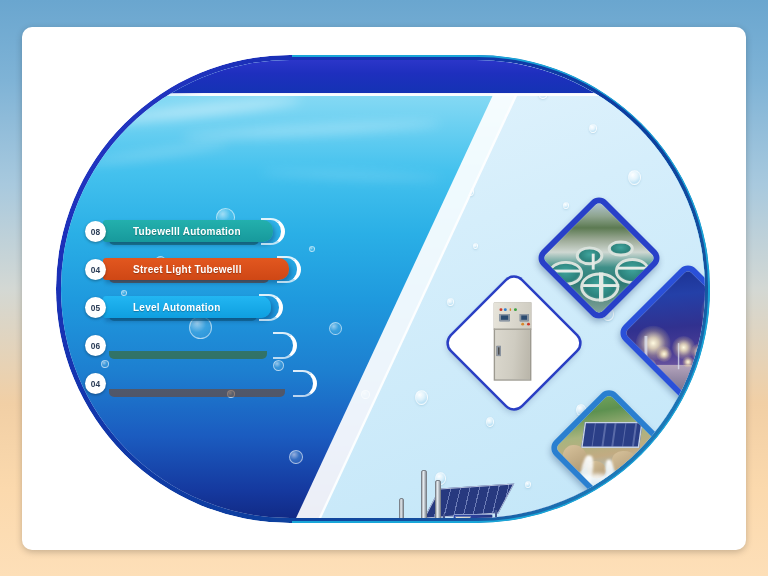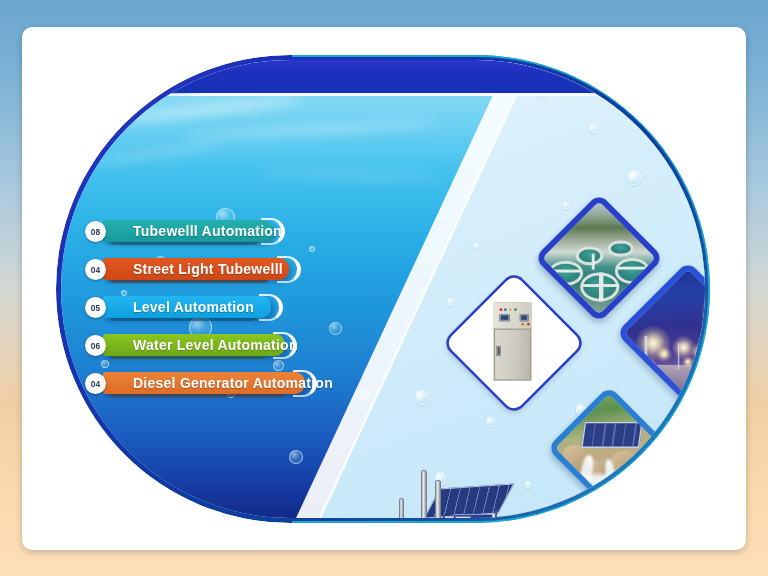--- a/index.html
+++ b/index.html
@@ -182,21 +182,21 @@
     position: absolute;
     left: 24px;
     top: 17px;
     height: 8px;
     border-radius: 0 0 5px 5px;
     opacity: 0.55;
     filter: brightness(0.55);
   }
   .pill-label {
     color: #ffffff;
-    font-size: 14px;
+    font-size: 10px;
     font-weight: bold;
     letter-spacing: 0.25px;
     text-shadow: 0 1px 1px rgba(0,0,0,0.28);
   }
   
   .pill-swoosh {
     position: absolute;
     top: -2px;
     width: 24px;
     height: 27px;
@@ -489,32 +489,26 @@
             <div class="pill-shade" style="width:148px; background:#14a8e8;"></div>
             <div class="pill" style="width:168px; background:linear-gradient(180deg,#22b6f2,#0f9fe0);">
               <span class="pill-label">Level Automation</span>
             </div>
             <div class="pill-swoosh" style="left:174px;"></div>
             <div class="badge">05</div>
           </div>
 
           <div class="feature-row">
             <div class="pill-shade" style="width:158px; background:#7ab51d;"></div>
-            <div class="pill" style="width:182px; background:linear-gradient(180deg,#8ac522,#6fa818);">
-              <span class="pill-label">Water Level Automation</span>
-            </div>
             <div class="pill-swoosh" style="left:188px;"></div>
             <div class="badge">06</div>
           </div>
 
           <div class="feature-row">
             <div class="pill-shade" style="width:176px; background:#e2762f;"></div>
-            <div class="pill" style="width:202px; background:linear-gradient(180deg,#ec8238,#dd6c26);">
-              <span class="pill-label">Diesel Generator Automation</span>
-            </div>
             <div class="pill-swoosh" style="left:208px;"></div>
             <div class="badge">04</div>
           </div>
 
         </div>
 
         <div class="diamond" id="diamond-treatment">
           <div class="diamond-art art-treatment">
             <div class="tank" style="left:6%;  top:52%; width:30%; height:22%;"></div>
             <div class="tank" style="left:34%; top:62%; width:34%; height:25%;"></div>

